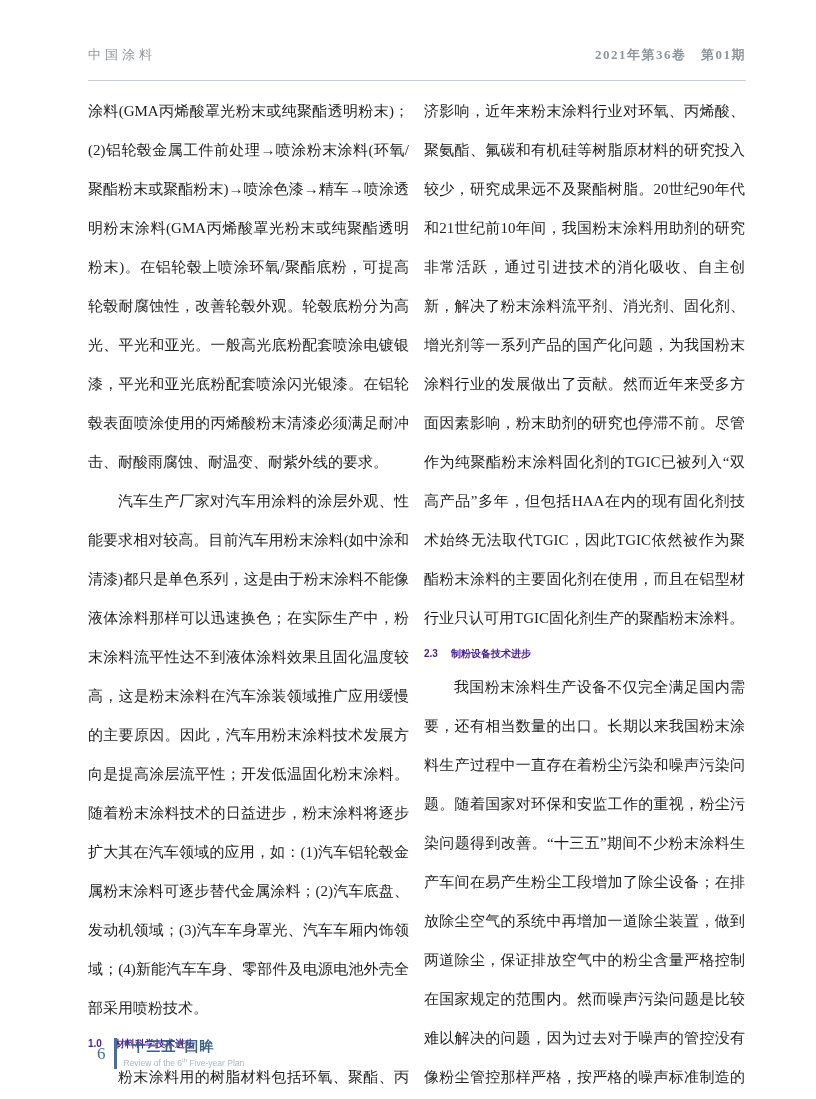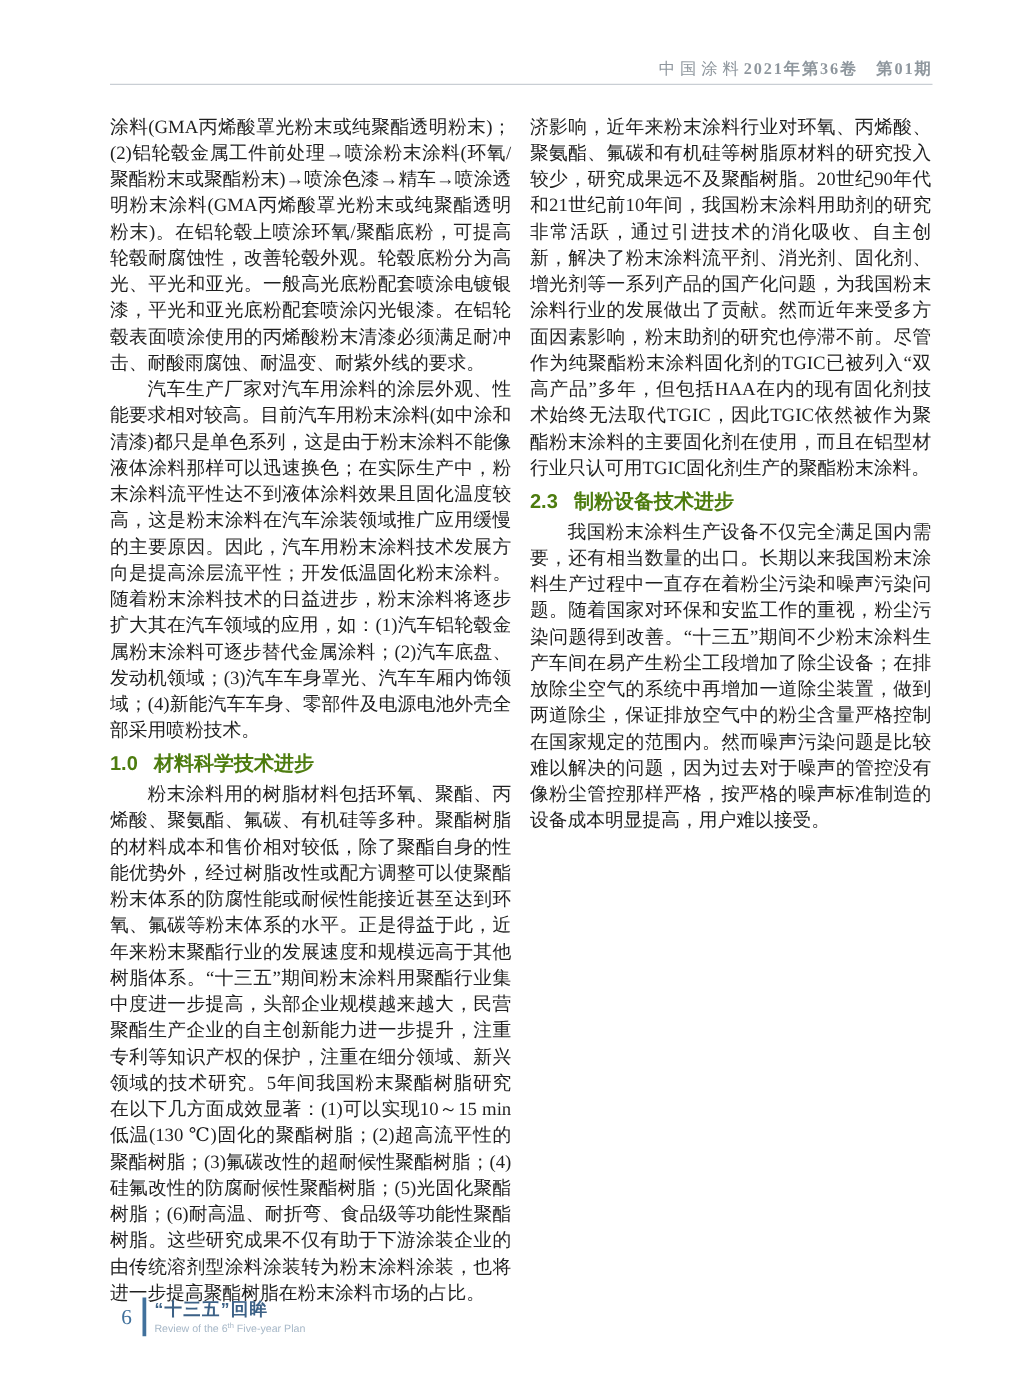--- a/index.html
+++ b/index.html
@@ -7,49 +7,49 @@
     position:relative;
     width:816px;height:1099px;
     background:#ffffff;
     overflow:hidden;
     font-family:"Liberation Serif","DejaVu Serif",serif;
     color:#1f1f1f;
   }
   
   .page-header{
     position:absolute;left:88px;right:70px;top:46px;
-    display:flex;justify-content:flex-end;align-items:flex-end;
-    padding-bottom:3px;
+    display:flex;justify-content:space-between;align-items:flex-end;
+    padding-bottom:16px;
     border-bottom:1px solid #c9ced4;
     color:#8e969d;
     font-size:13px;
   }
   .journal-name{letter-spacing:4px;}
   .issue-info{letter-spacing:1.5px;font-weight:bold;}
   
   .content{
     position:absolute;top:92px;left:88px;width:658px;
     display:flex;gap:15px;
   }
   .col{width:321px;}
   .para{
     margin:0;
     font-size:15px;
-    line-height:21px;
+    line-height:39px;
     text-align:justify;
     word-break:break-all;
   }
   .indent{text-indent:2em;}
   .sec{
     margin:3px 0 2px 0;
     font-family:"Liberation Sans","DejaVu Sans",sans-serif;
     font-weight:bold;
-    font-size:16px;
+    font-size:10px;
     line-height:25px;
-    color:#4d7c0f;
+    color:#4c1d95;
   }
   .sec-num{margin-right:13px;}
   
   .page-footer{
     position:absolute;left:97px;top:1038px;
     display:flex;align-items:center;
   }
   .pagenum{
     color:#41719c;
     font-size:17px;

